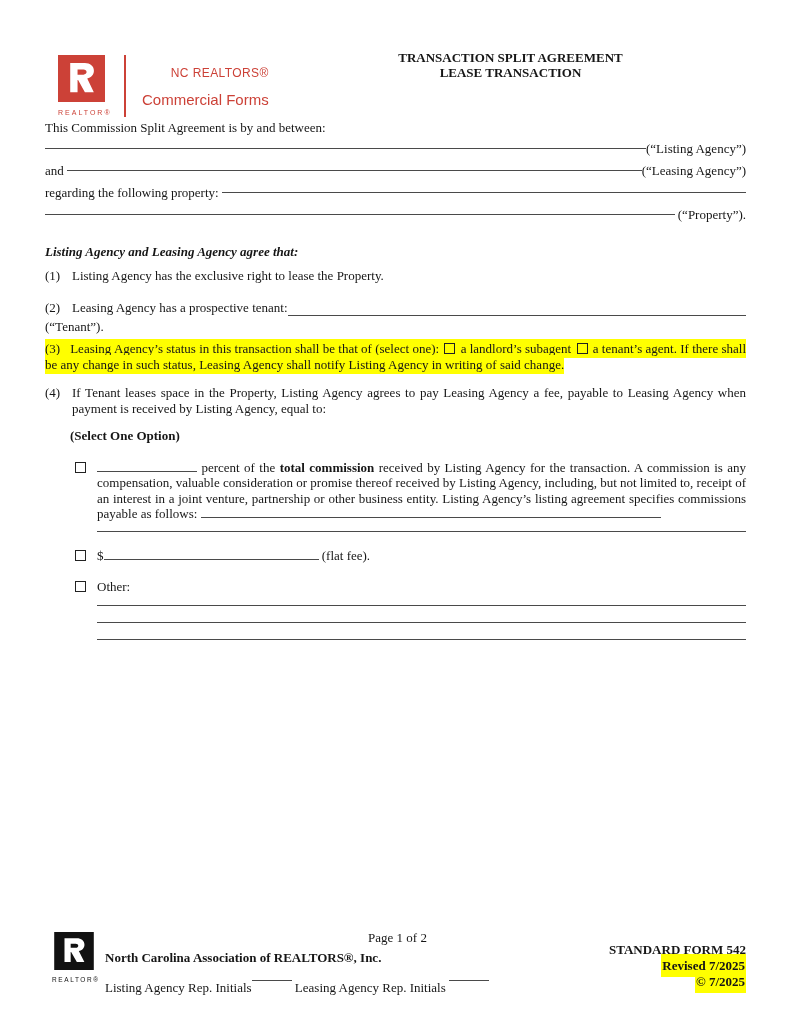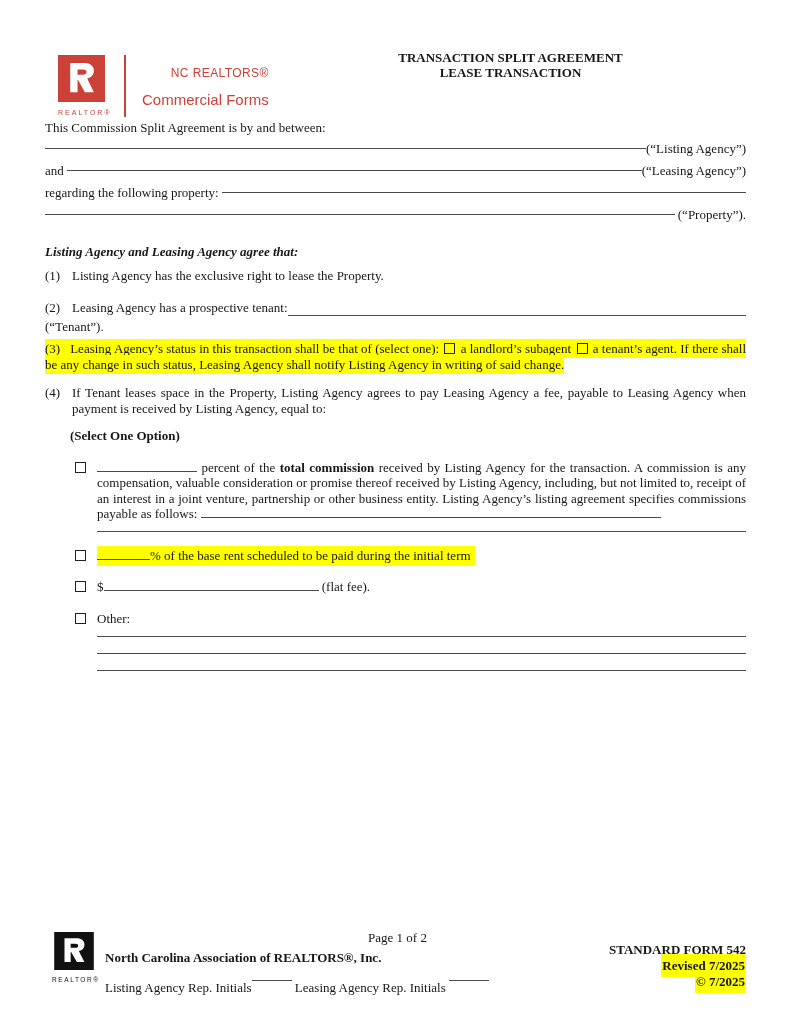--- a/index.html
+++ b/index.html
@@ -149,24 +149,20 @@
       <div class="opt just">
         <span class="cbx"></span>
         <span class="blank-inline w100"></span>
         <span>percent of the</span>
         <b>total commission</b>
         <span>received by Listing Agency for the transaction.  A commission is any compensation, valuable consideration or promise thereof received by Listing Agency, including, but not limited to, receipt of an interest in a joint venture, partnership or other business entity.  Listing Agency’s listing agreement specifies commissions payable as follows:</span>
         <span class="blank-inline w460"></span>
       </div>
       <div class="opt1-extra"></div>
 
-      <div class="opt">
-        <span class="cbx"></span>
-        <span class="hl2"><span class="blank-inline w53"></span><span>% of the base rent scheduled to be paid during the initial term</span></span>
-      </div>
 
       <div class="opt">
         <span class="cbx"></span>
         <span>$</span><span class="blank-inline w215"></span><span> (flat fee).</span>
       </div>
 
       <div class="opt">
         <span class="cbx"></span>
         <span>Other:</span>
       </div>

